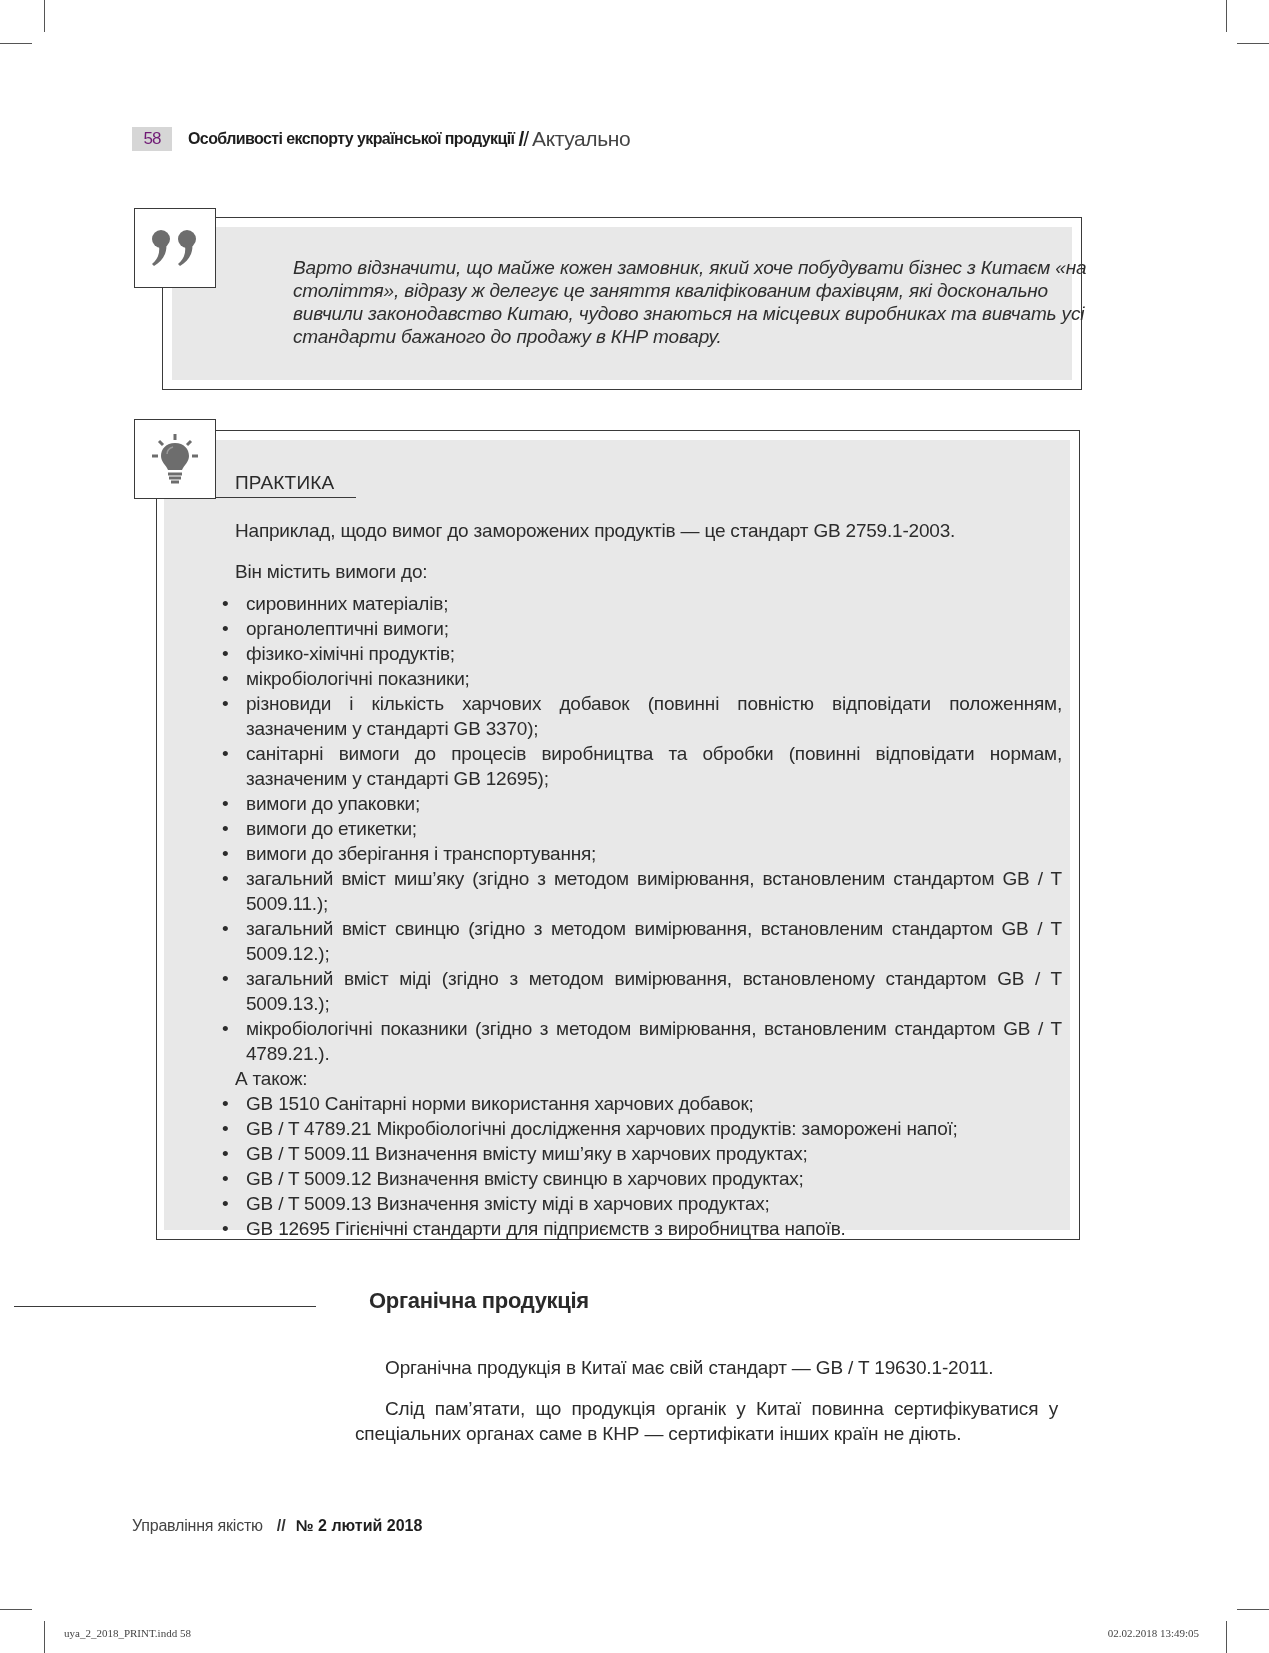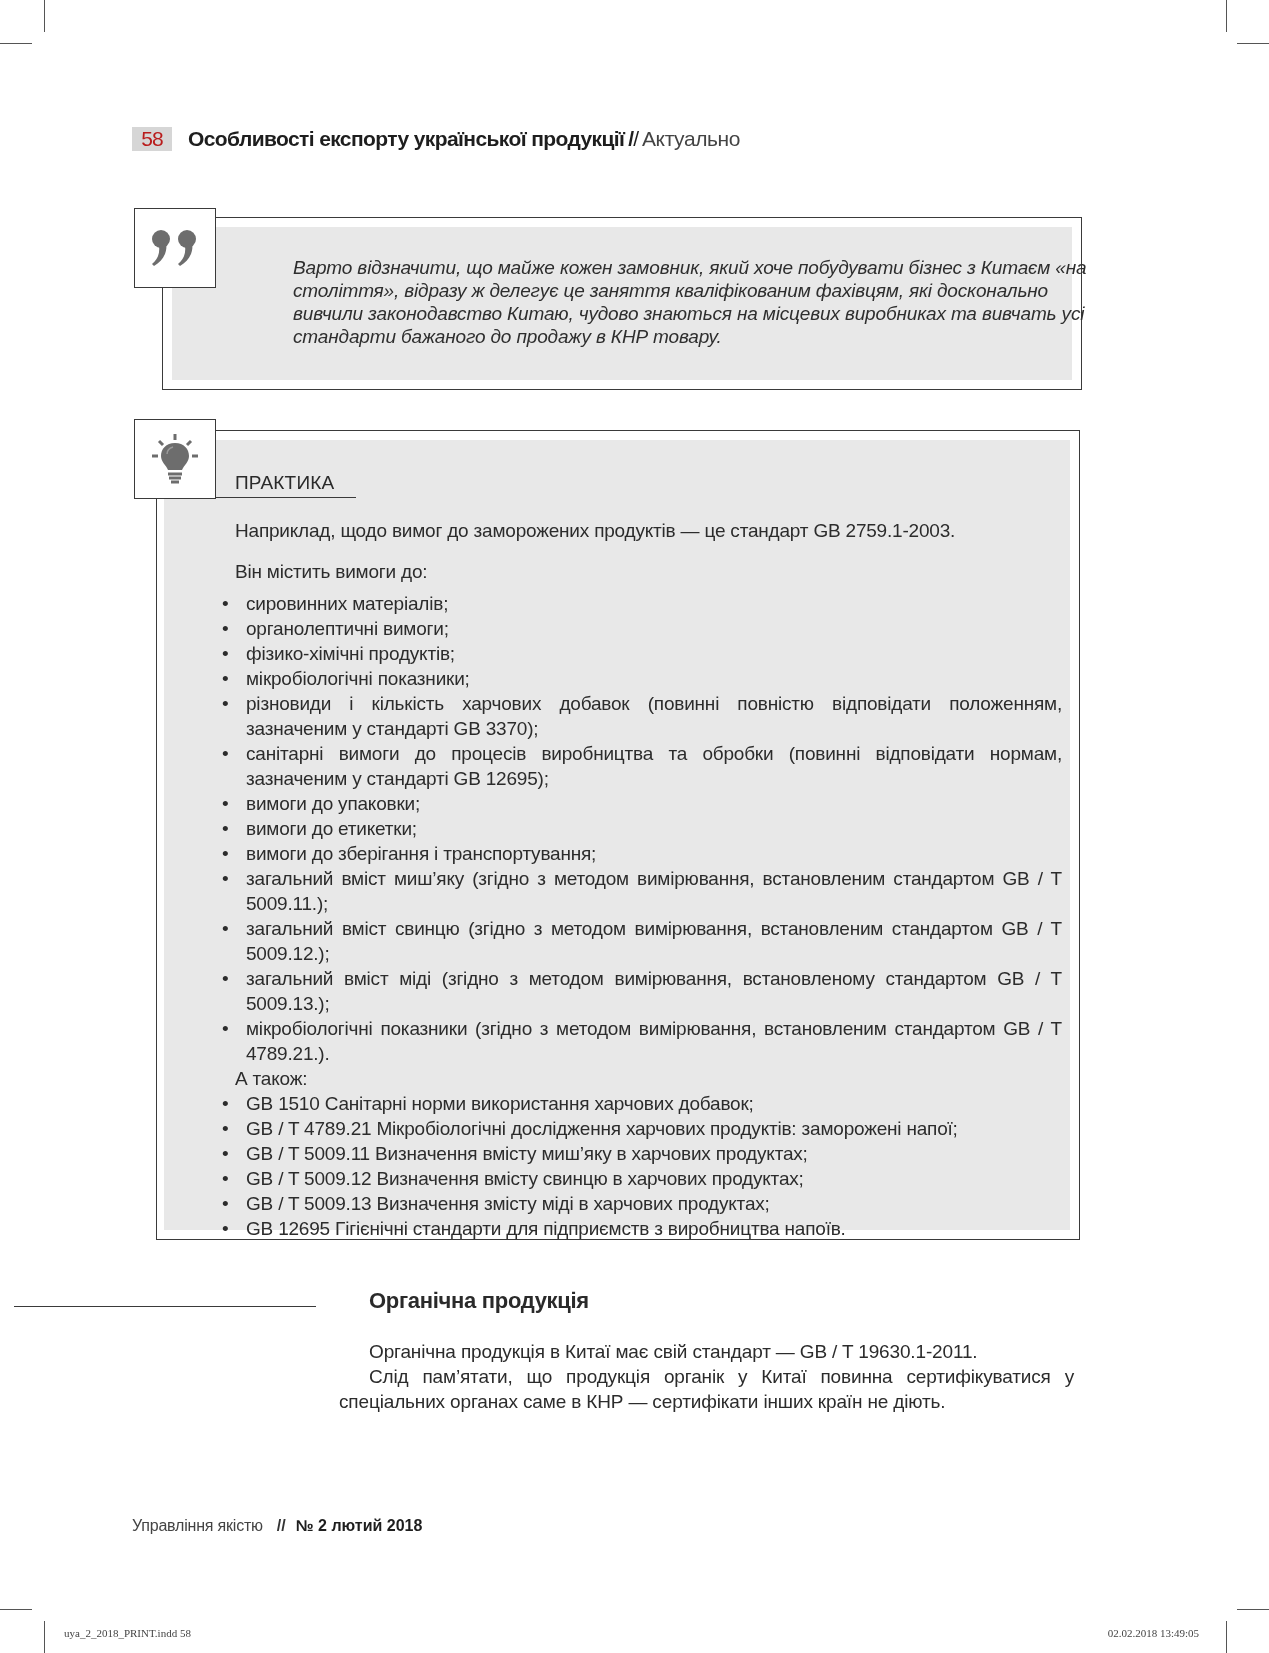--- a/index.html
+++ b/index.html
@@ -29,27 +29,27 @@
       display: flex;
       align-items: center;
     }
     .page-number {
       width: 40px;
       height: 24px;
       background: #d6d6d6;
       display: flex;
       align-items: center;
       justify-content: center;
-      font-size: 21px;
-      color: #b91c1c;
+      font-size: 17px;
+      color: #701a75;
       letter-spacing: -1px;
       margin-right: 16px;
     }
     .header-title {
-      font-size: 21px;
+      font-size: 16px;
       font-weight: bold;
       color: #1e1e1e;
       letter-spacing: -0.6px;
     }
     .header-sep {
       font-size: 21px;
       color: #1e1e1e;
       margin-left: 4px;
       letter-spacing: -1px;
     }
@@ -179,21 +179,21 @@
       position: absolute;
       left: 339px;
       top: 1339px;
       width: 735px;
       font-size: 19px;
       line-height: 25px;
       color: #2c2c2c;
       letter-spacing: -0.15px;
     }
     .section-body p {
-      margin: 0;
+      margin: 16px;
       text-indent: 30px;
       text-align: justify;
     }
 
     
     .footer {
       position: absolute;
       left: 132px;
       top: 1517px;
       font-size: 16px;

